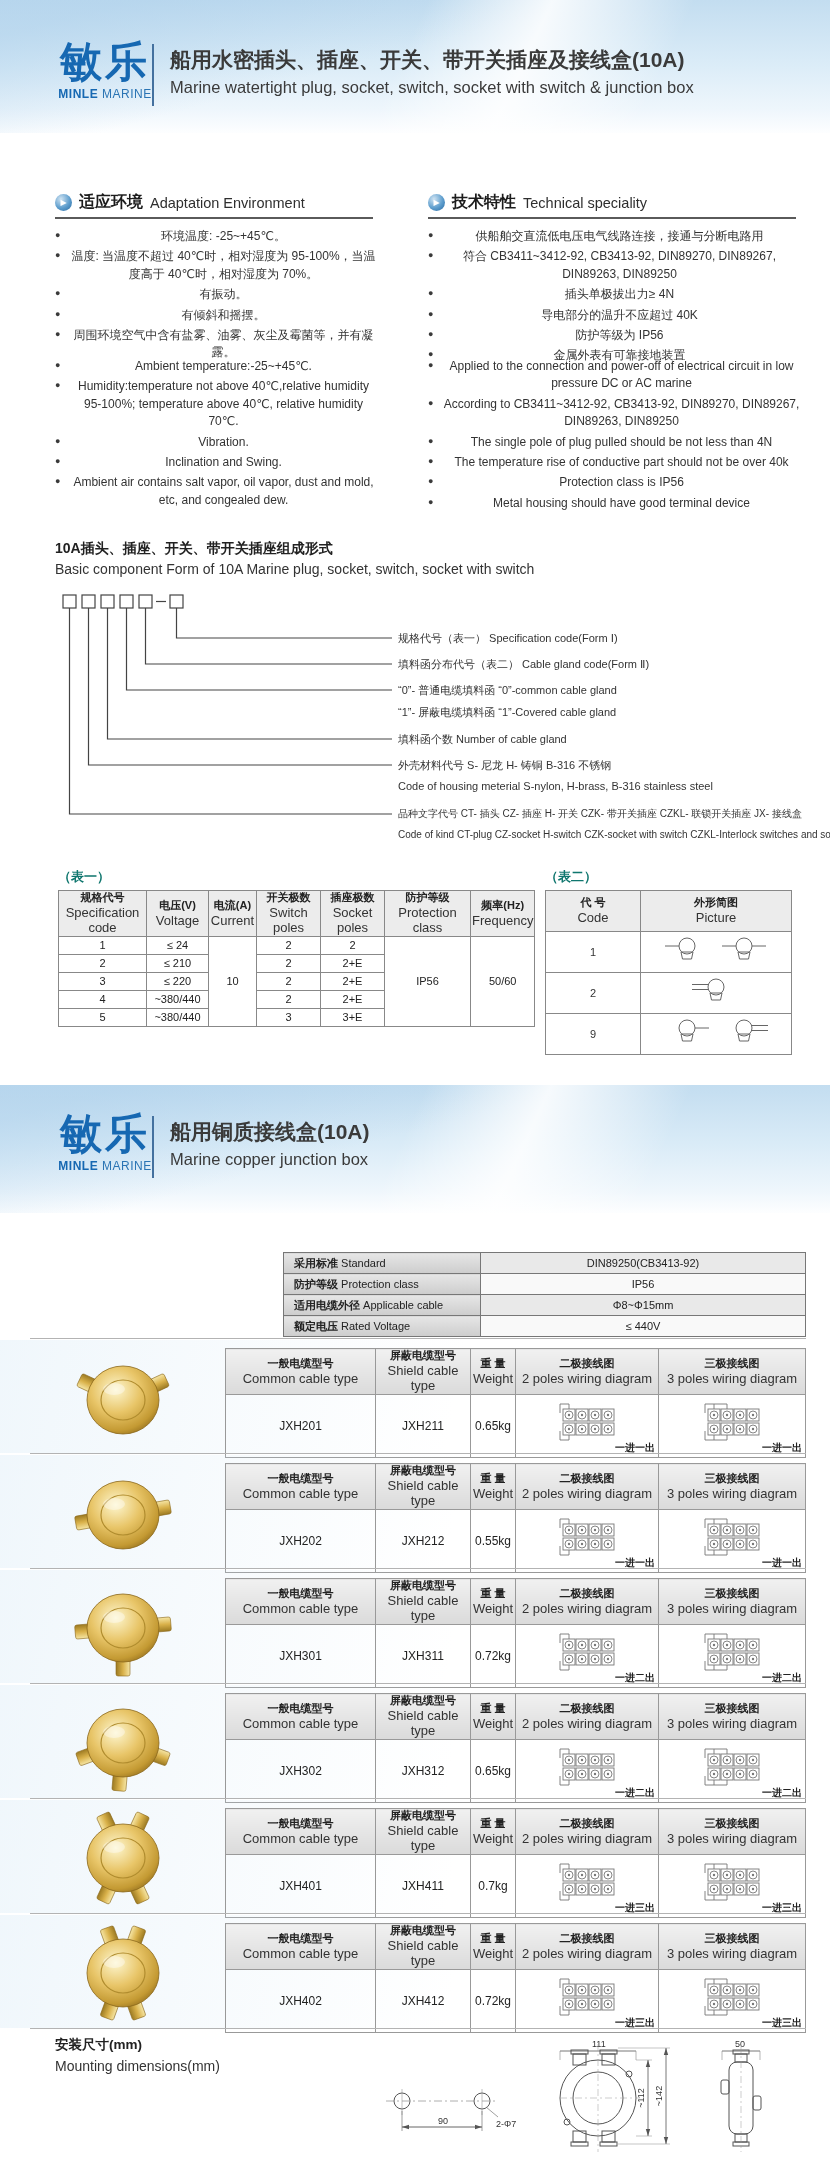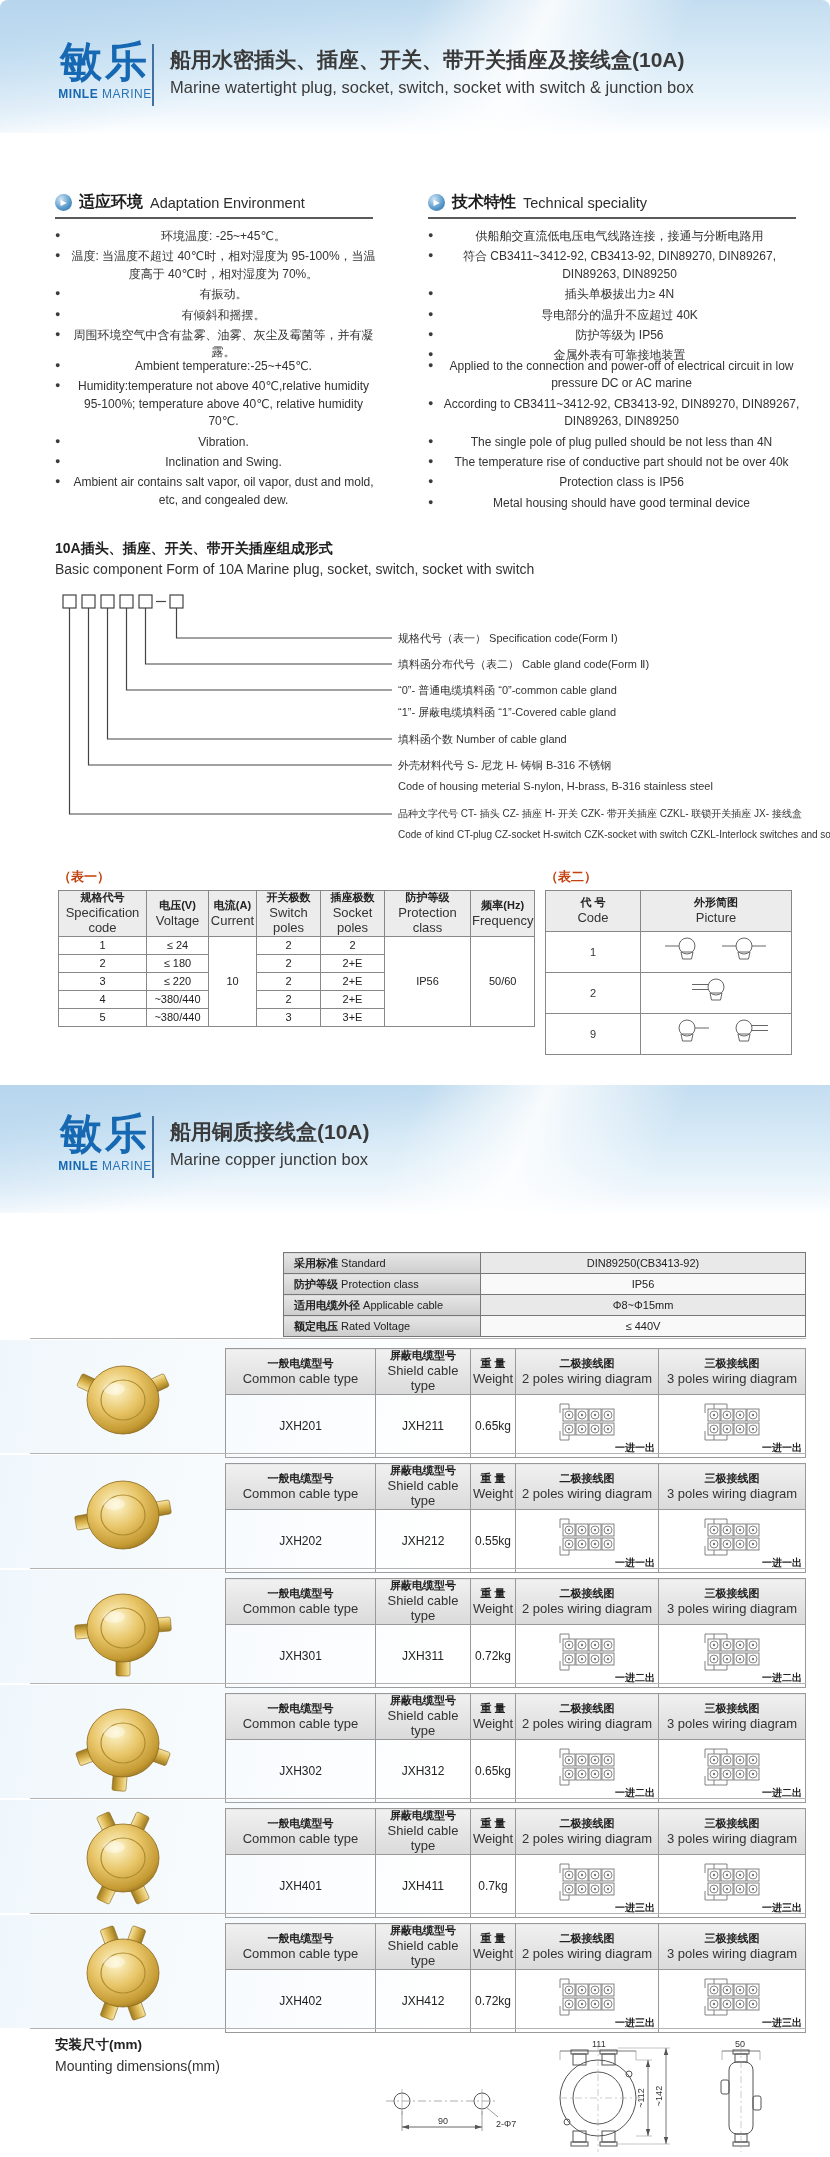--- a/index.html
+++ b/index.html
@@ -1,17 +1,17 @@
 <!DOCTYPE html>
 <html><head>
 <meta charset="utf-8">
 <style>
   html,body{margin:0;padding:0;background:#fff;}
   #page{position:relative;width:830px;height:2157px;background:#fff;overflow:hidden;
-        font-family:"Liberation Sans","DejaVu Sans",sans-serif;color:#333;border-radius:8px;}
+        font-family:"Liberation Sans","DejaVu Sans",sans-serif;color:#333;}
   .abs{position:absolute;}
   .band{left:0;width:830px;
     background:
       linear-gradient(115deg, rgba(255,255,255,0) 48%, rgba(255,255,255,.85) 62%, rgba(255,255,255,0) 78%),
       linear-gradient(165deg, rgba(173,208,235,.55) 10%, rgba(255,255,255,0) 45%),
       linear-gradient(180deg,#c3ddf0 0%,#d9ebf7 45%,#eef6fc 82%,#fdfeff 100%);}
   .logo-cn{font-size:42px;font-weight:bold;color:#1668b2;letter-spacing:3px;line-height:1.05;}
   .logo-en{font-size:12px;font-weight:bold;color:#1668b2;letter-spacing:.5px;margin-top:3px;}
   .logo-en .m2{color:#2a74b4;font-weight:normal;}
   .vdiv{width:2px;background:#44719f;}
@@ -24,21 +24,21 @@
   .sec-cn{font-size:16px;font-weight:bold;color:#1c1c1c;}
   .sec-en{font-size:14.5px;color:#2e2e2e;}
   .sec-rule{height:2px;background:#5a5a5a;}
   .blist{margin:0;padding:0;list-style:none;text-align:center;}
   .blist li{position:relative;padding-left:15px;font-size:12px;line-height:1.45;color:#333;margin-bottom:3px;}
   .blist li::before{content:"●";position:absolute;left:0;top:1px;font-size:9px;color:#3a3a3a;}
   .h2cn{font-size:14px;font-weight:bold;color:#222;white-space:nowrap;}
   .h2en{font-size:14px;color:#333;white-space:nowrap;}
   .codelabel{font-size:11px;color:#333;white-space:nowrap;}
   .codelabel.small{font-size:10px;}
-  .cap13{font-size:13px;font-weight:bold;color:#c2410c;}
+  .cap13{font-size:13px;font-weight:bold;color:#0f766e;}
   table.t1{border-collapse:collapse;table-layout:fixed;}
   .t1 th,.t1 td{border:1px solid #888;text-align:center;vertical-align:middle;padding:0 1px;}
   .t1 thead th{background:#ececec;height:38px;}
   .thcn{font-size:11px;font-weight:bold;color:#222;line-height:1.25;}
   .then{font-size:13px;font-weight:normal;color:#333;line-height:1.2;}
   .t1 tbody td{font-size:11px;color:#222;height:17px;}
   table.t2{border-collapse:collapse;table-layout:fixed;}
   .t2 th,.t2 td{border:1px solid #888;text-align:center;vertical-align:middle;}
   .t2 thead th{background:#ececec;height:38px;}
   table.stab{border-collapse:collapse;table-layout:fixed;}
@@ -251,21 +251,21 @@
         <td>1</td>
         <td>≤ 24</td>
         <td rowspan="5">10</td>
         <td>2</td>
         <td>2</td>
         <td rowspan="5">IP56</td>
         <td rowspan="5">50/60</td>
       </tr>
       <tr>
         <td>2</td>
-          <td>≤ 180</td>
+          <td>≤ 210</td>
         <td>2</td>
           <td>2+E</td>
       </tr>
       <tr>
         <td>3</td>
           <td>≤ 220</td>
         <td>2</td>
           <td>2+E</td>
       </tr>
       <tr>

